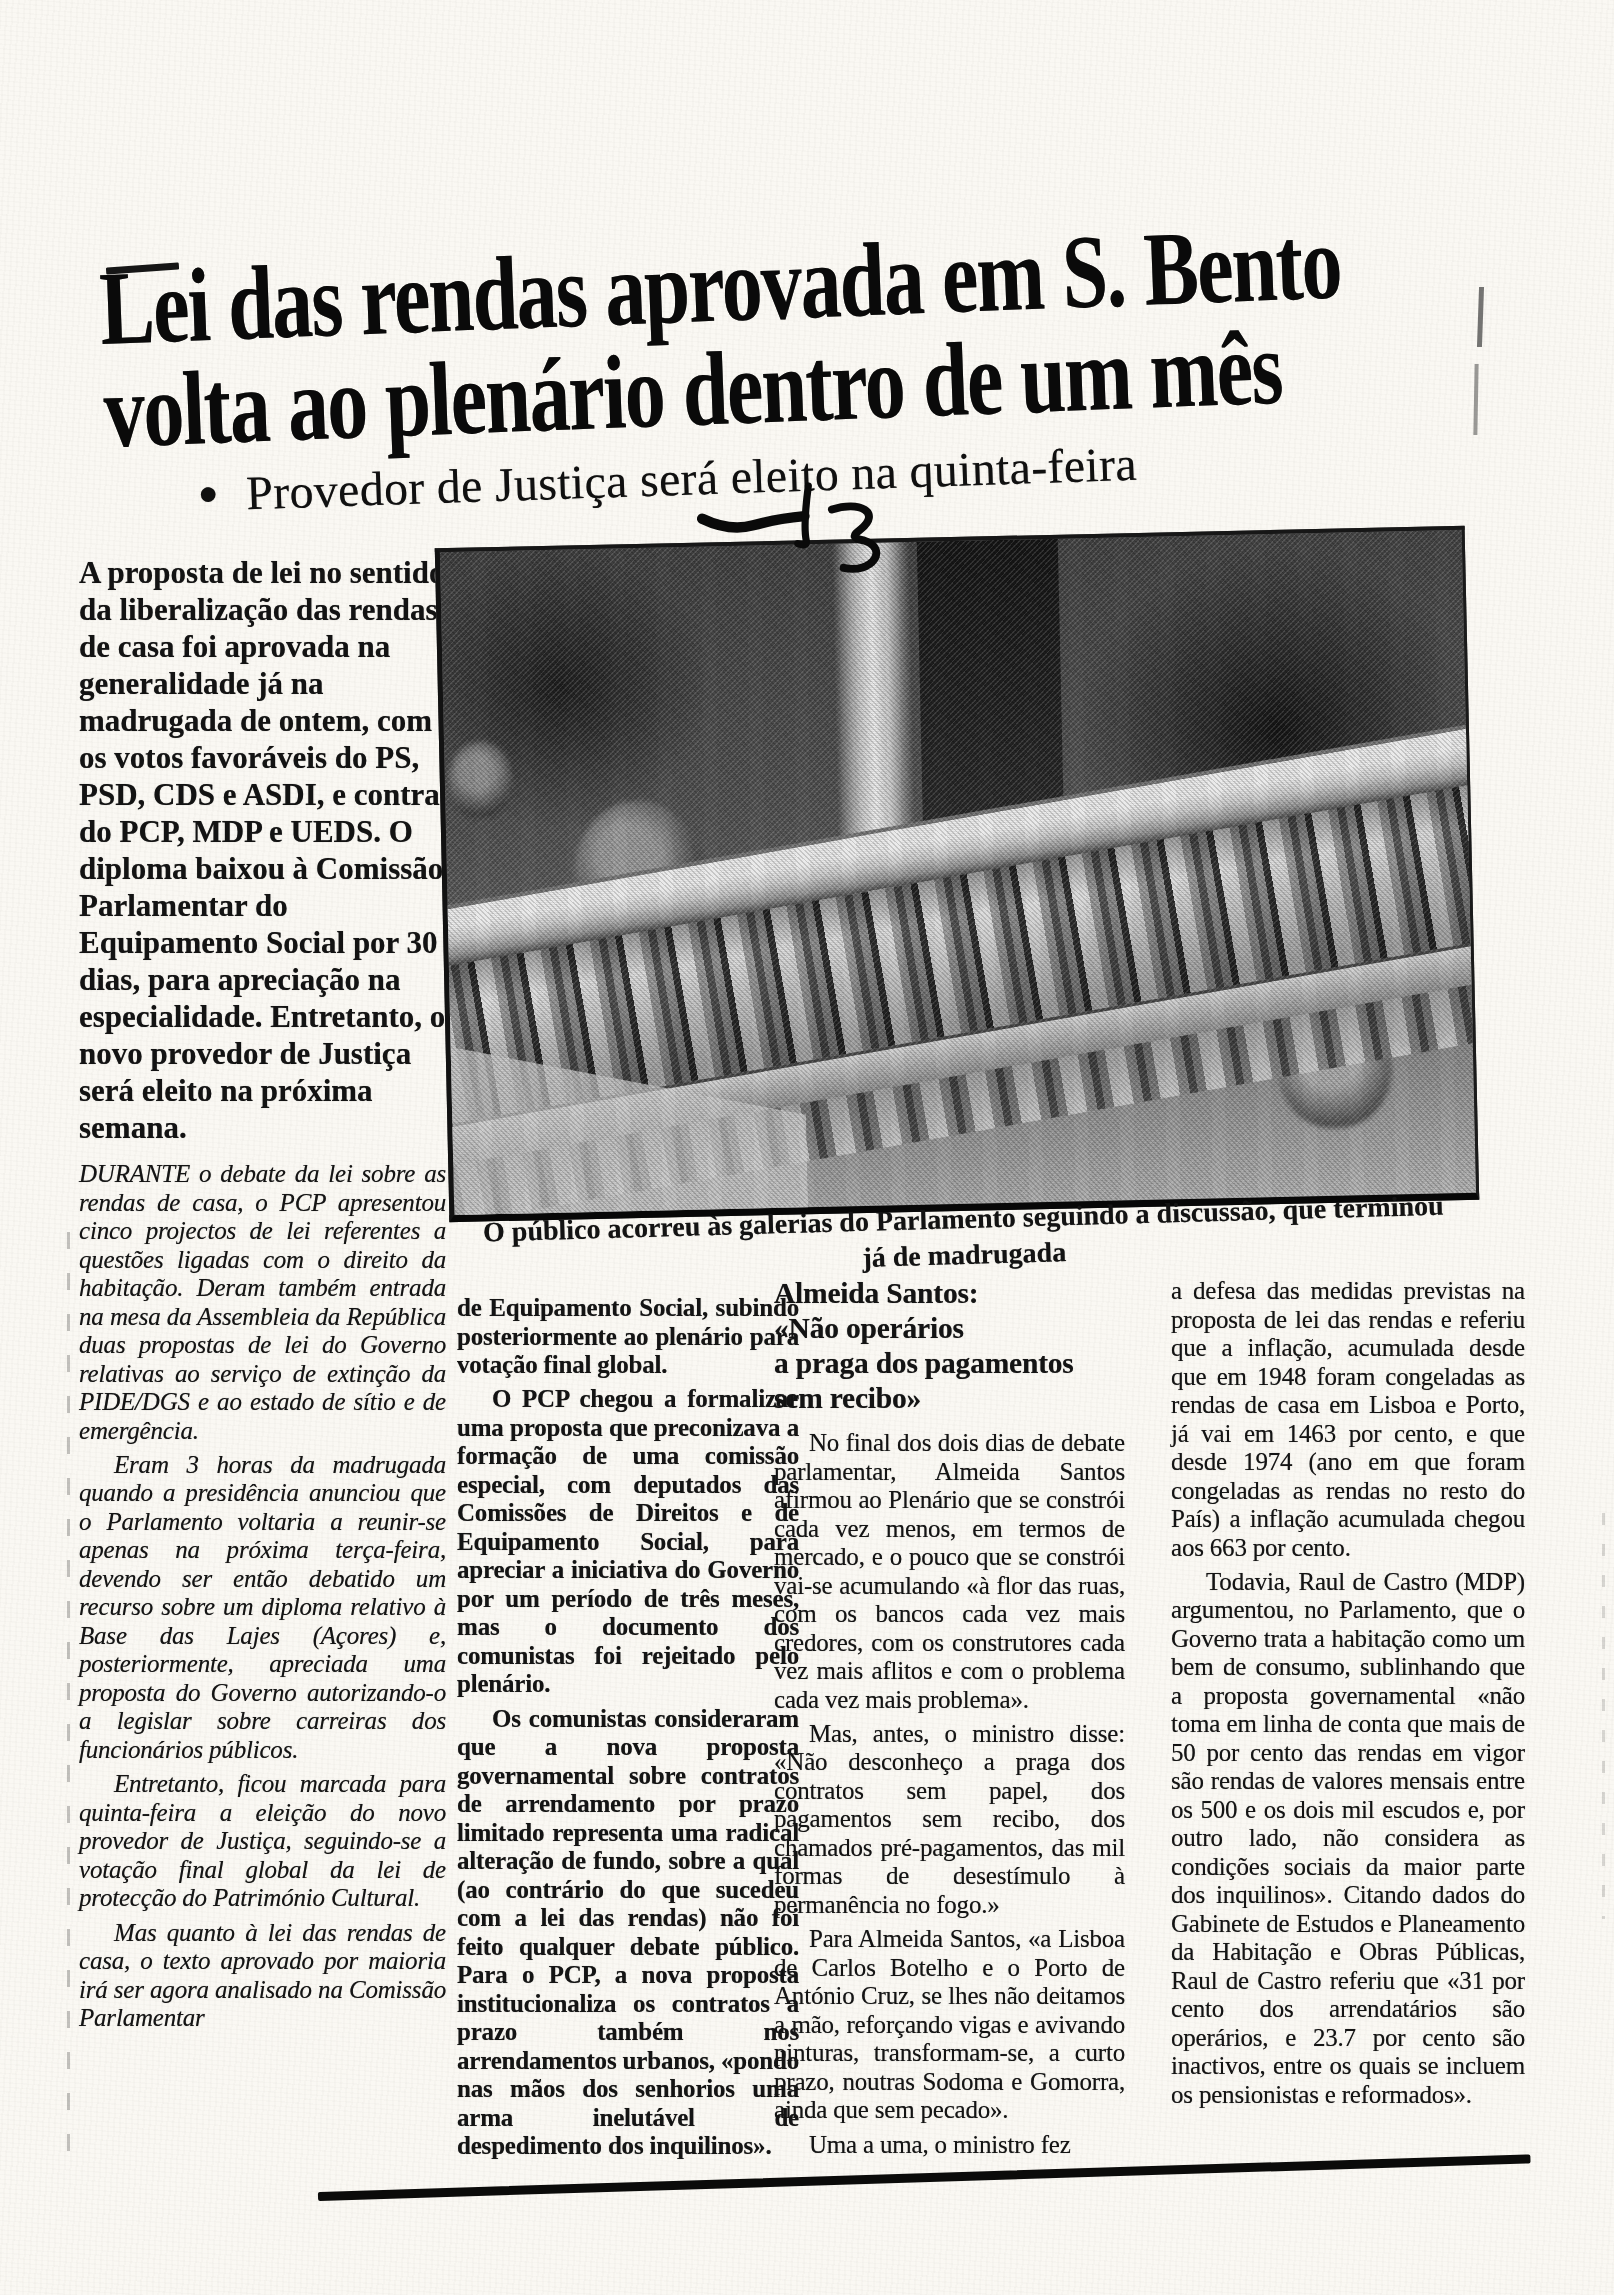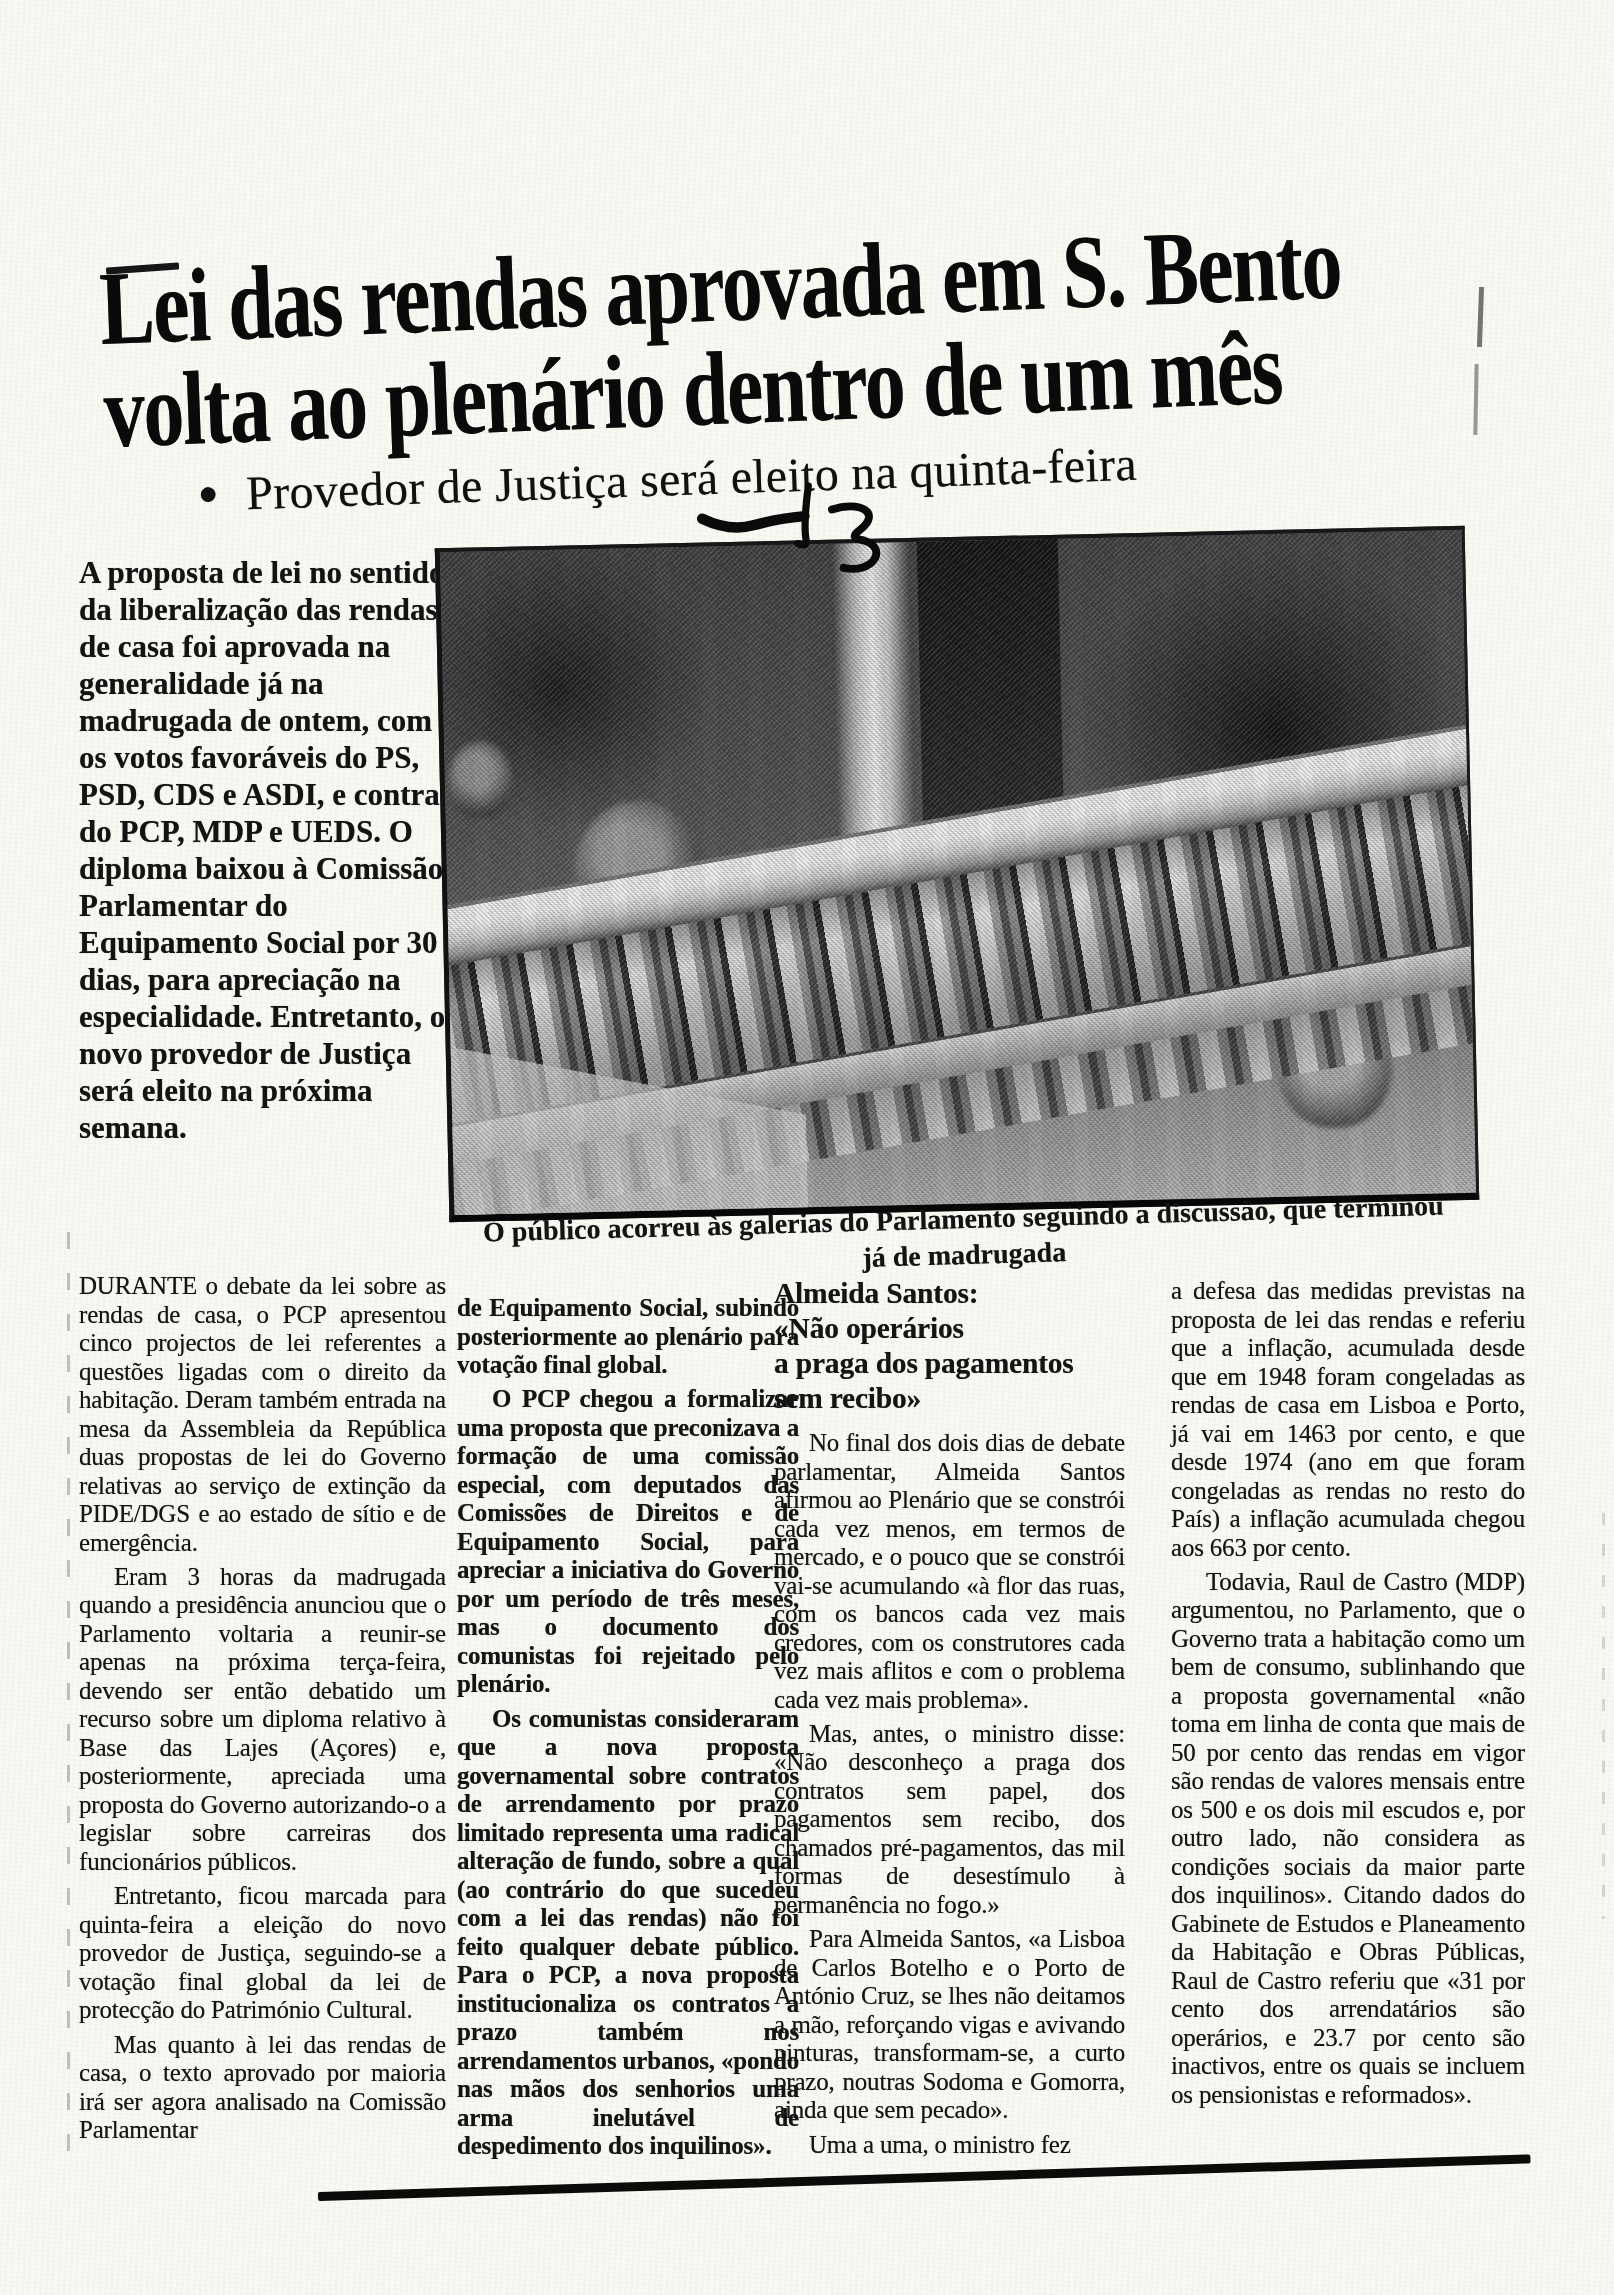--- a/index.html
+++ b/index.html
@@ -90,21 +90,21 @@
     position:absolute;left:429px;top:1216px;width:1068px;margin:0;
     transform:rotate(-1.6deg);transform-origin:left top;
     font-weight:bold;font-size:28px;line-height:36px;text-align:center;color:#131313;
   }
   .cap-line{display:block;}
 
   
   .col{position:absolute;font-size:25px;line-height:28.5px;text-align:justify;letter-spacing:-0.2px;color:#141414;}
   .col p{margin:0 0 5.9px 0;text-indent:35px;}
   .col p.flush{text-indent:0;}
-  .col1{left:79px;top:1272px;width:367px;}
+  .col1{left:79px;top:1160px;width:367px;font-style:italic;}
   .col2{left:457px;top:1294px;width:342px;font-weight:bold;}
   .col3{left:774px;top:1276px;width:351px;}
   .col4{left:1171px;top:1277px;width:354px;}
   .col3-header{font-weight:bold;font-size:29.5px;line-height:35px;text-align:left;margin:0 0 13px 0;}
   .col3-header span{display:block;}
 
   
   .endrule{position:absolute;left:318px;top:2192px;width:1213px;height:8.5px;background:#0b0b0a;
     transform:rotate(-1.78deg);transform-origin:left center;border-radius:2px;}
   .dash-topleft{position:absolute;left:106px;top:265px;width:73px;height:6.6px;background:#161616;

